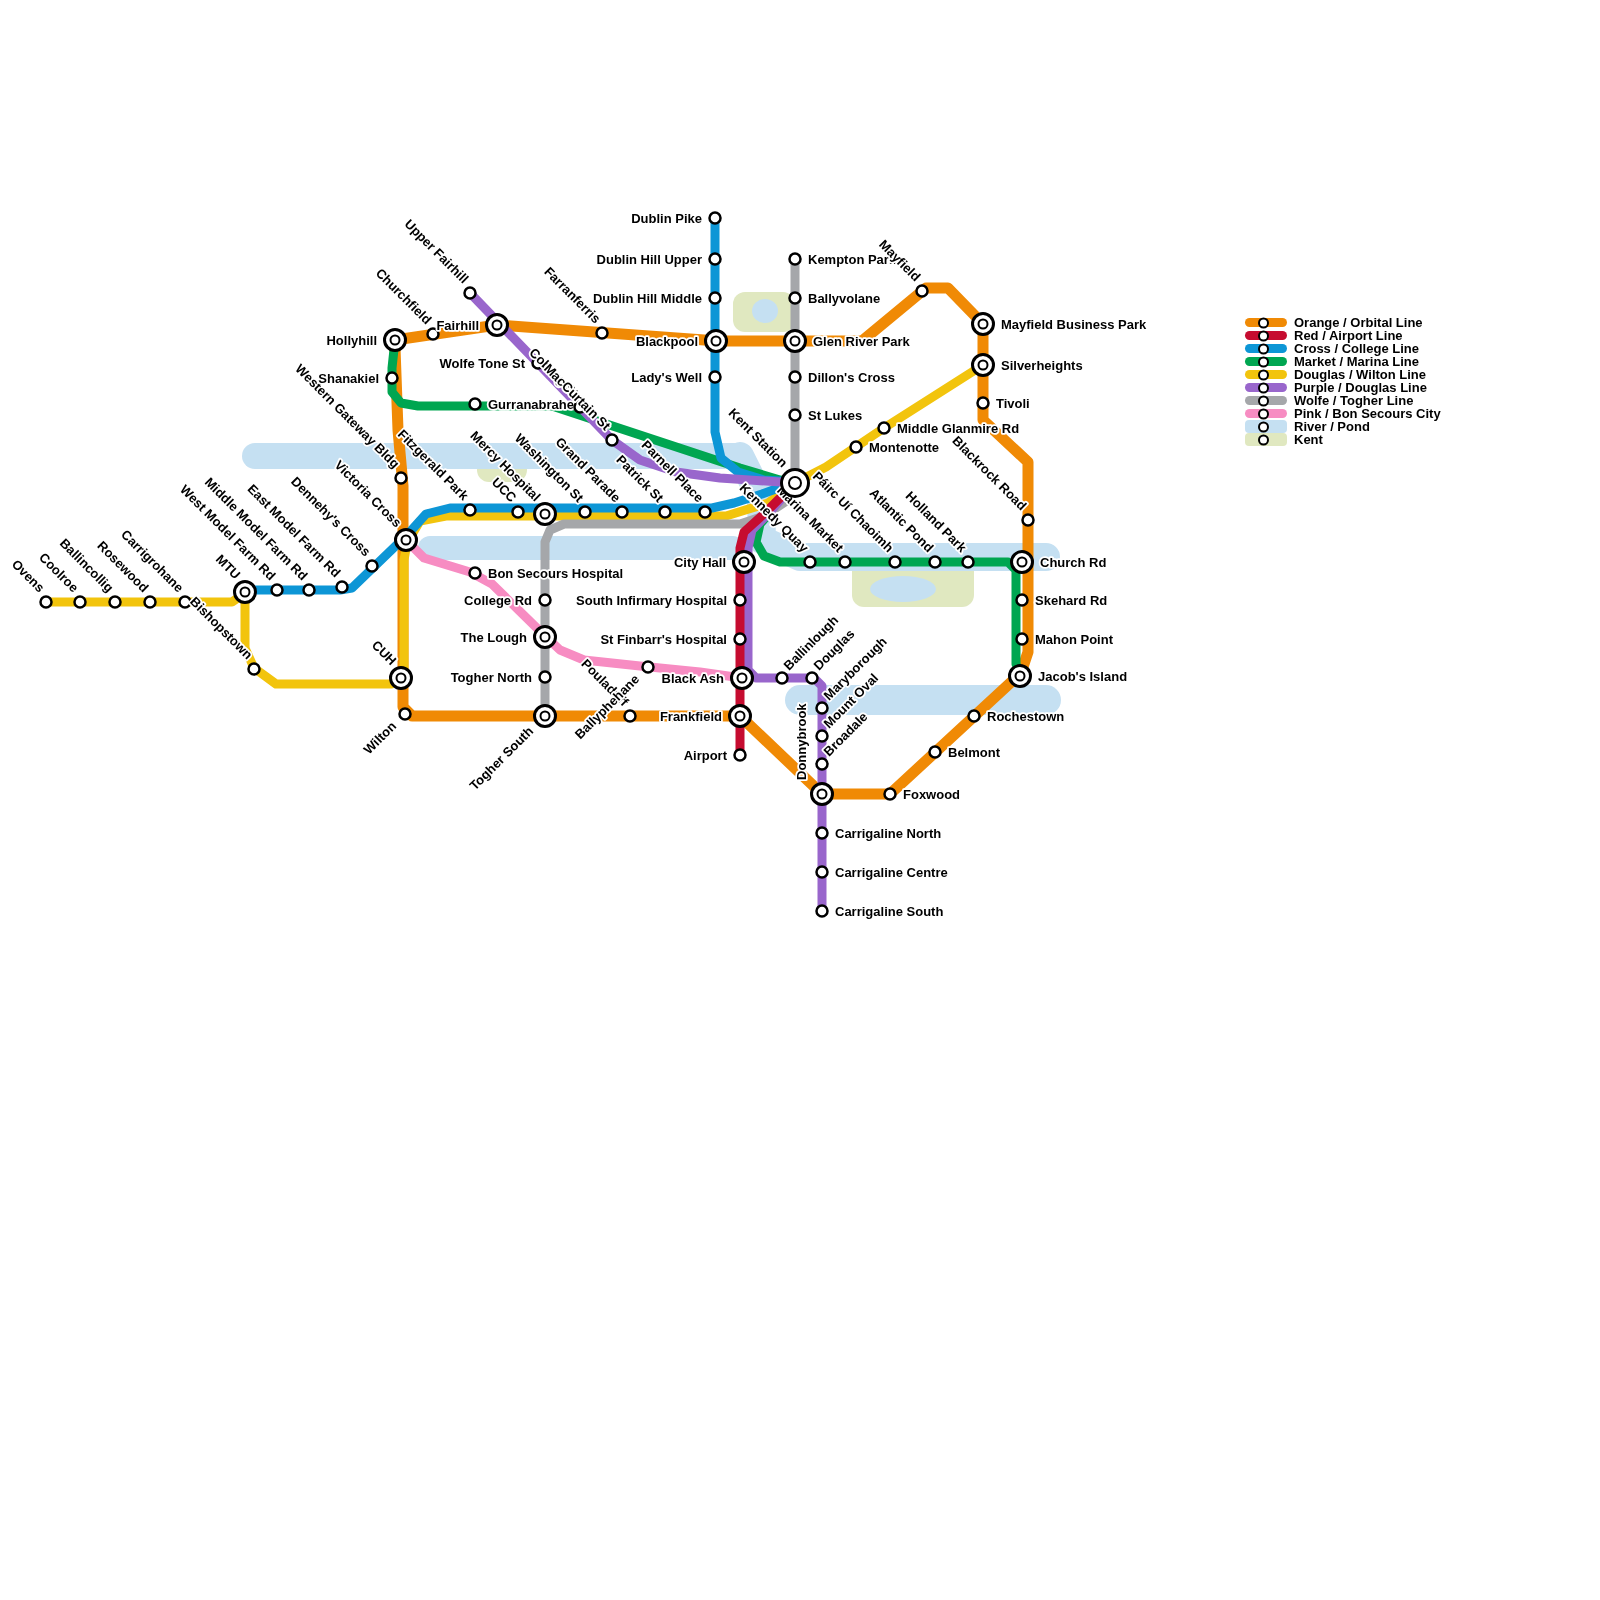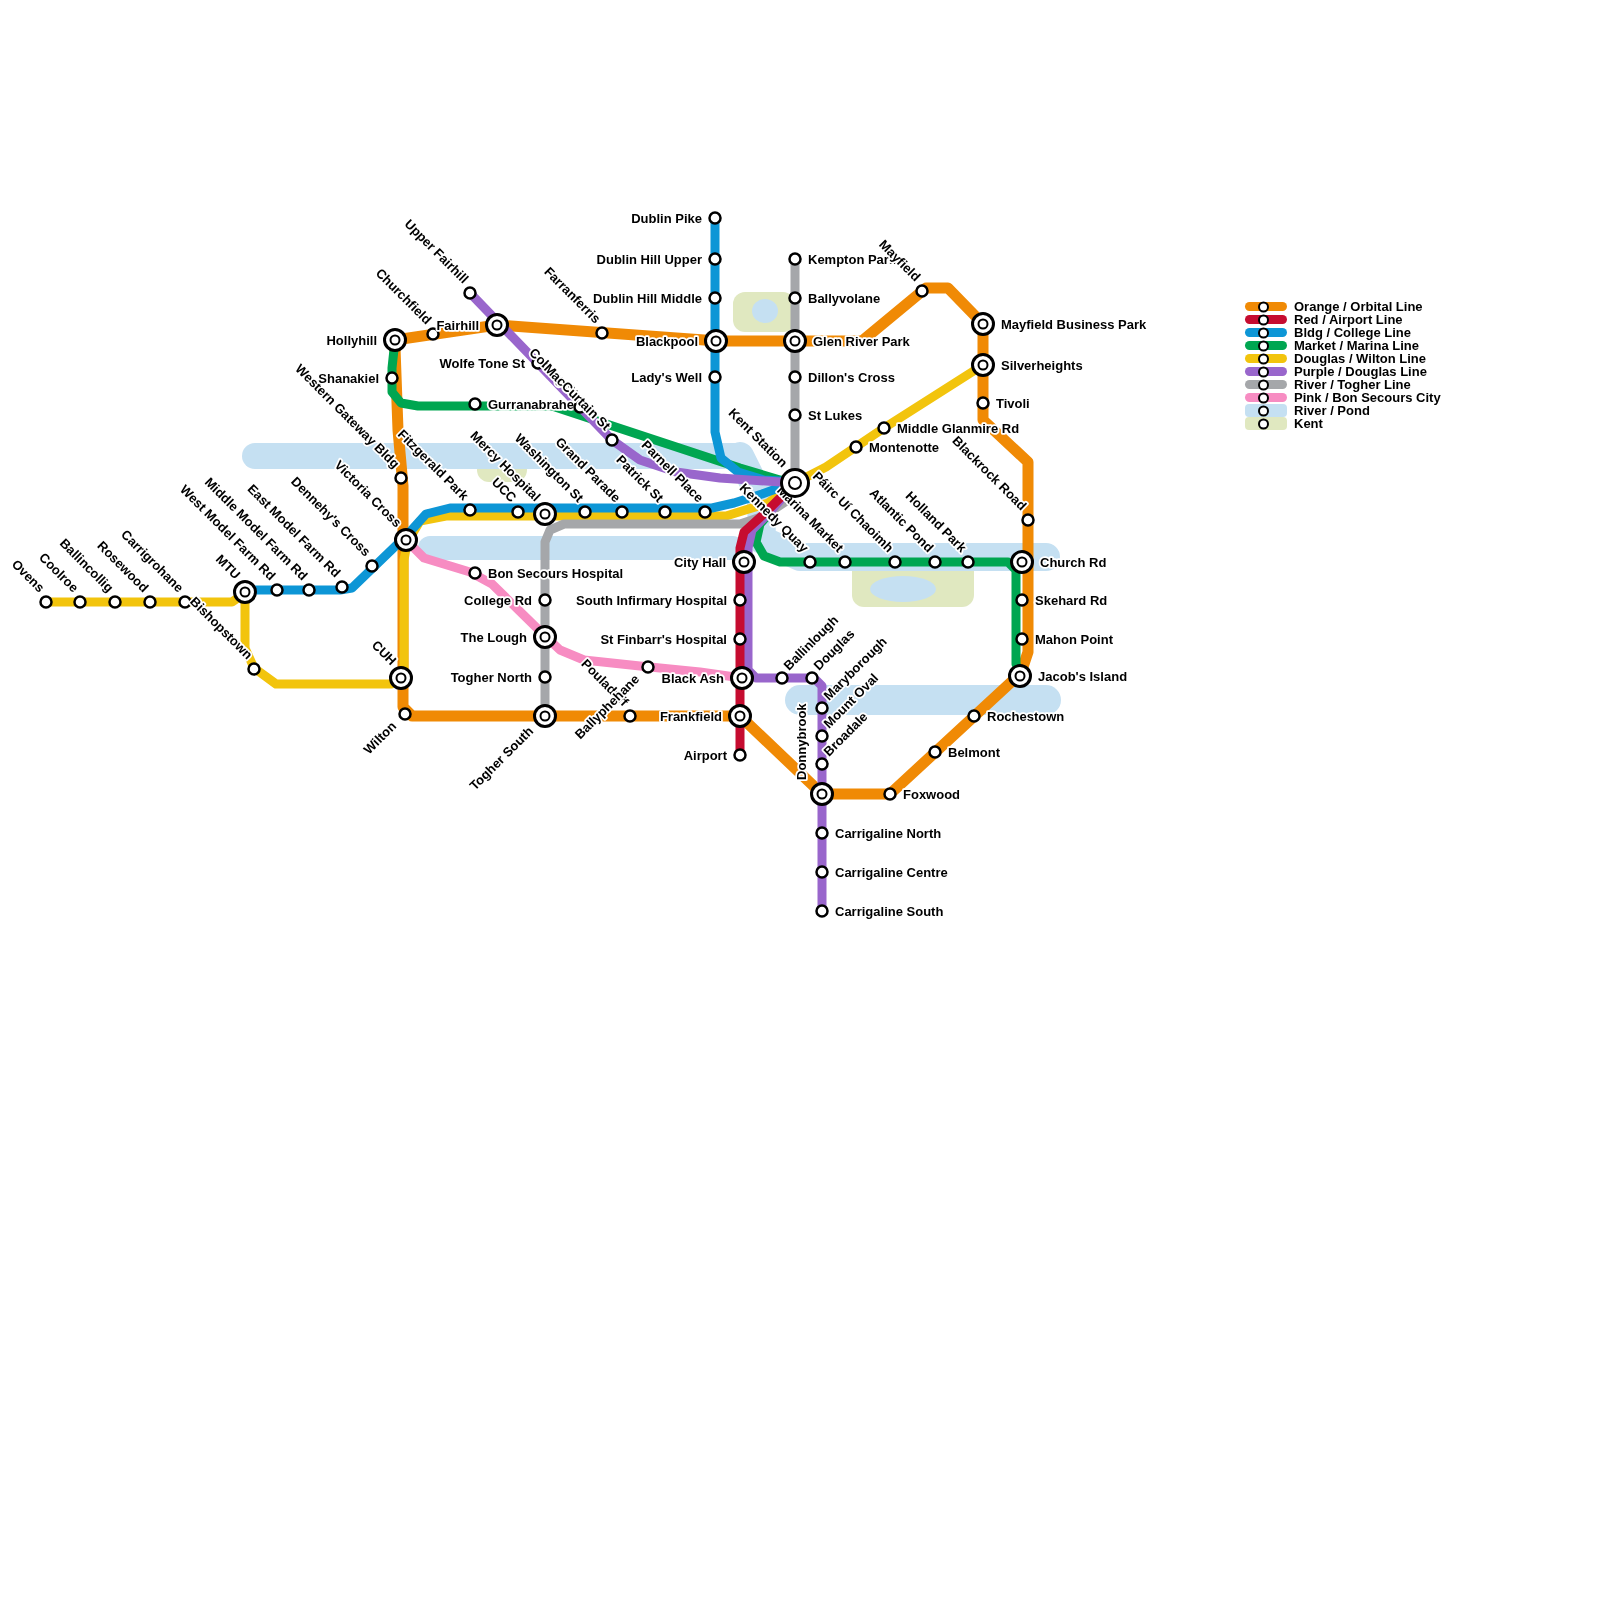--- a/index.html
+++ b/index.html
@@ -388,38 +388,38 @@
       </g>
       <g>
         <circle cx="822" cy="872" r="5.5" fill="#fff" stroke="#000" stroke-width="2.5"></circle>
         <text x="835" y="876.5" text-anchor="start">Carrigaline Centre</text>
       </g>
       <g>
         <circle cx="822" cy="911" r="5.5" fill="#fff" stroke="#000" stroke-width="2.5"></circle>
         <text x="835" y="915.5" text-anchor="start">Carrigaline South</text>
       </g>
     </svg>
-  <div class="legend" id="legend" style="left: 1245px; top: 300px;">
+  <div class="legend" id="legend" style="left: 1245px; top: 316px;">
       <div class="legend-row">
         <span class="swatch" style="background: rgb(240, 138, 5);">
           <span class="dot"></span>
         </span>
         <span class="legend-label">Orange / Orbital Line</span>
       </div>
       <div class="legend-row">
         <span class="swatch" style="background: rgb(198, 12, 48);">
           <span class="dot"></span>
         </span>
         <span class="legend-label">Red / Airport Line</span>
       </div>
       <div class="legend-row">
         <span class="swatch" style="background: rgb(13, 150, 214);">
           <span class="dot"></span>
         </span>
-        <span class="legend-label">Bldg / College Line</span>
+        <span class="legend-label">Cross / College Line</span>
       </div>
       <div class="legend-row">
         <span class="swatch" style="background: rgb(0, 166, 81);">
           <span class="dot"></span>
         </span>
         <span class="legend-label">Market / Marina Line</span>
       </div>
       <div class="legend-row">
         <span class="swatch" style="background: rgb(242, 196, 13);">
           <span class="dot"></span>
@@ -429,21 +429,21 @@
       <div class="legend-row">
         <span class="swatch" style="background: rgb(153, 102, 204);">
           <span class="dot"></span>
         </span>
         <span class="legend-label">Purple / Douglas Line</span>
       </div>
       <div class="legend-row">
         <span class="swatch" style="background: rgb(165, 167, 170);">
           <span class="dot"></span>
         </span>
-        <span class="legend-label">River / Togher Line</span>
+        <span class="legend-label">Wolfe / Togher Line</span>
       </div>
       <div class="legend-row">
         <span class="swatch" style="background: rgb(247, 140, 194);">
           <span class="dot"></span>
         </span>
         <span class="legend-label">Pink / Bon Secours City</span>
       </div>
       <div class="legend-row gap">
         <span class="swatch area" style="background: rgb(197, 224, 242);">
           <span class="dot"></span>

